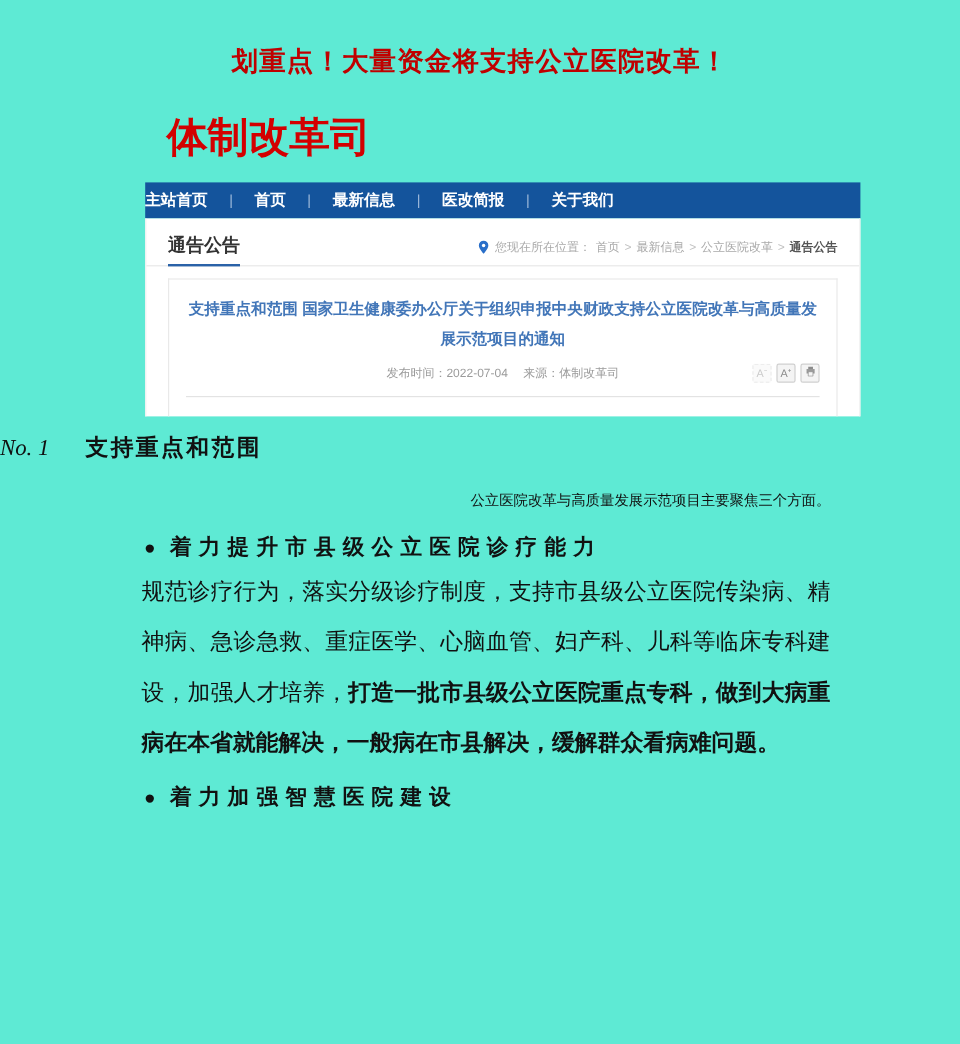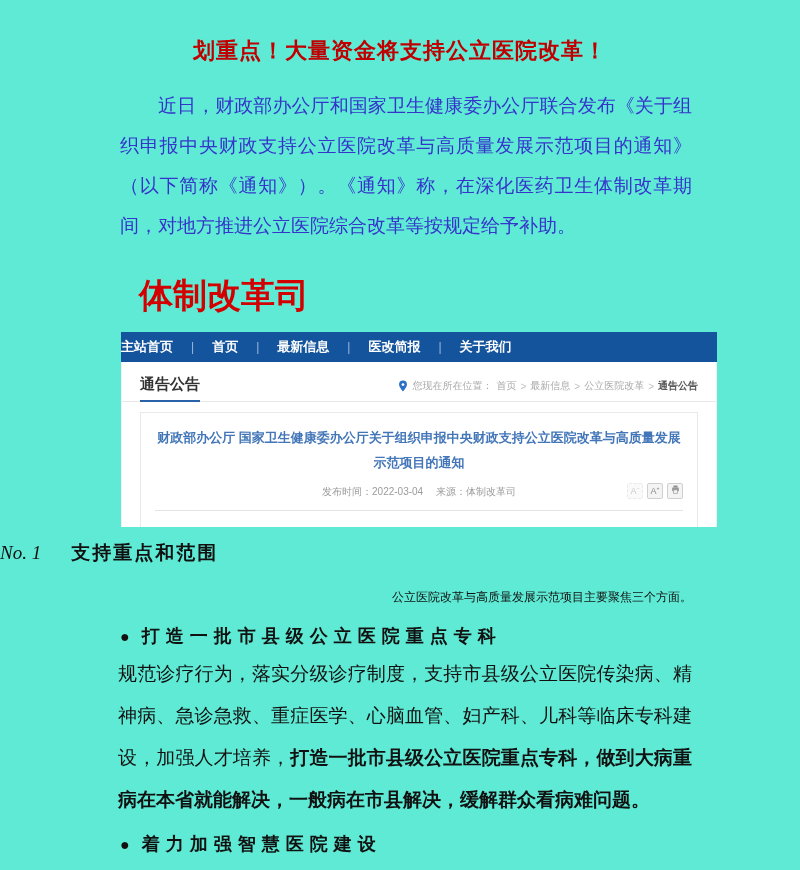--- a/index.html
+++ b/index.html
@@ -183,21 +183,20 @@
   }
   .body-para .bold{font-weight:bold;}
 </style>
 </head>
 <body>
 
 <div class="page">
 
   <div class="doc-title">划重点！大量资金将支持公立医院改革！</div>
 
-  <div class="intro">近日，财政部办公厅和国家卫生健康委办公厅联合发布《关于组织申报中央财政支持公立医院改革与高质量发展示范项目的通知》（以下简称《通知》）。《通知》称，在深化医药卫生体制改革期间，对地方推进公立医院综合改革等按规定给予补助。</div>
 
   <div class="shot">
 
     <div class="shot-logo">体制改革司</div>
 
     <div class="shot-nav">
       <span class="nav-item">主站首页</span>
       <span class="nav-sep">|</span>
       <span class="nav-item">首页</span>
       <span class="nav-sep">|</span>
@@ -222,24 +221,24 @@
           <span class="crumb-sep">&gt;</span>
           <span class="crumb">最新信息</span>
           <span class="crumb-sep">&gt;</span>
           <span class="crumb">公立医院改革</span>
           <span class="crumb-sep">&gt;</span>
           <span class="crumb crumb-last">通告公告</span>
         </span>
       </div>
 
       <div class="art-box">
-        <div class="art-title">财政部办公厅 国家卫生健康委办公厅关于组织申报中央财政支持公立医院改革与高质量发展示范项目的通知</div>
+        <div class="art-title">支持重点和范围 国家卫生健康委办公厅关于组织申报中央财政支持公立医院改革与高质量发展示范项目的通知</div>
         <div class="art-meta">
           <span class="meta-part">
-            <span>发布时间：</span><span>2022-03-04</span>
+            <span>发布时间：</span><span>2022-07-04</span>
           </span>
           <span class="meta-part">
             <span>来源：</span><span>体制改革司</span>
           </span>
           <span class="meta-tools">
             <button class="tool-btn dim">A⁻</button>
             <button class="tool-btn">A⁺</button>
             <button class="tool-btn"><svg width="9" height="9" viewBox="0 0 16 16">
                   <path d="M4.5 1h7v3.5h-7z" fill="#8a8a8a"></path>
                   <path d="M2 4.5h12V11H2z" fill="#9a9a9a"></path>
@@ -253,21 +252,21 @@
     </div>
   </div>
 
   <div class="sec-no-head">
     <span class="sec-no">No. 1</span><span class="sec-no-title">支持重点和范围</span>
   </div>
 
   <div class="lead">公立医院改革与高质量发展示范项目主要聚焦三个方面。</div>
 
   <div class="bullet-line">
-    <span class="dot">●</span><span>打造一批市县级公立医院重点专科</span>
+    <span class="dot">●</span><span>着力提升市县级公立医院诊疗能力</span>
   </div>
 
   <div class="body-para">
     <span>规范诊疗行为，落实分级诊疗制度，支持市县级公立医院传染病、精神病、急诊急救、重症医学、心脑血管、妇产科、儿科等临床专科建设，加强人才培养，</span><span class="bold">打造一批市县级公立医院重点专科，做到大病重病在本省就能解决，一般病在市县解决，缓解群众看病难问题。</span>
   </div>
 
   <div class="bullet-line">
     <span class="dot">●</span><span>着力加强智慧医院建设</span>
   </div>
 

